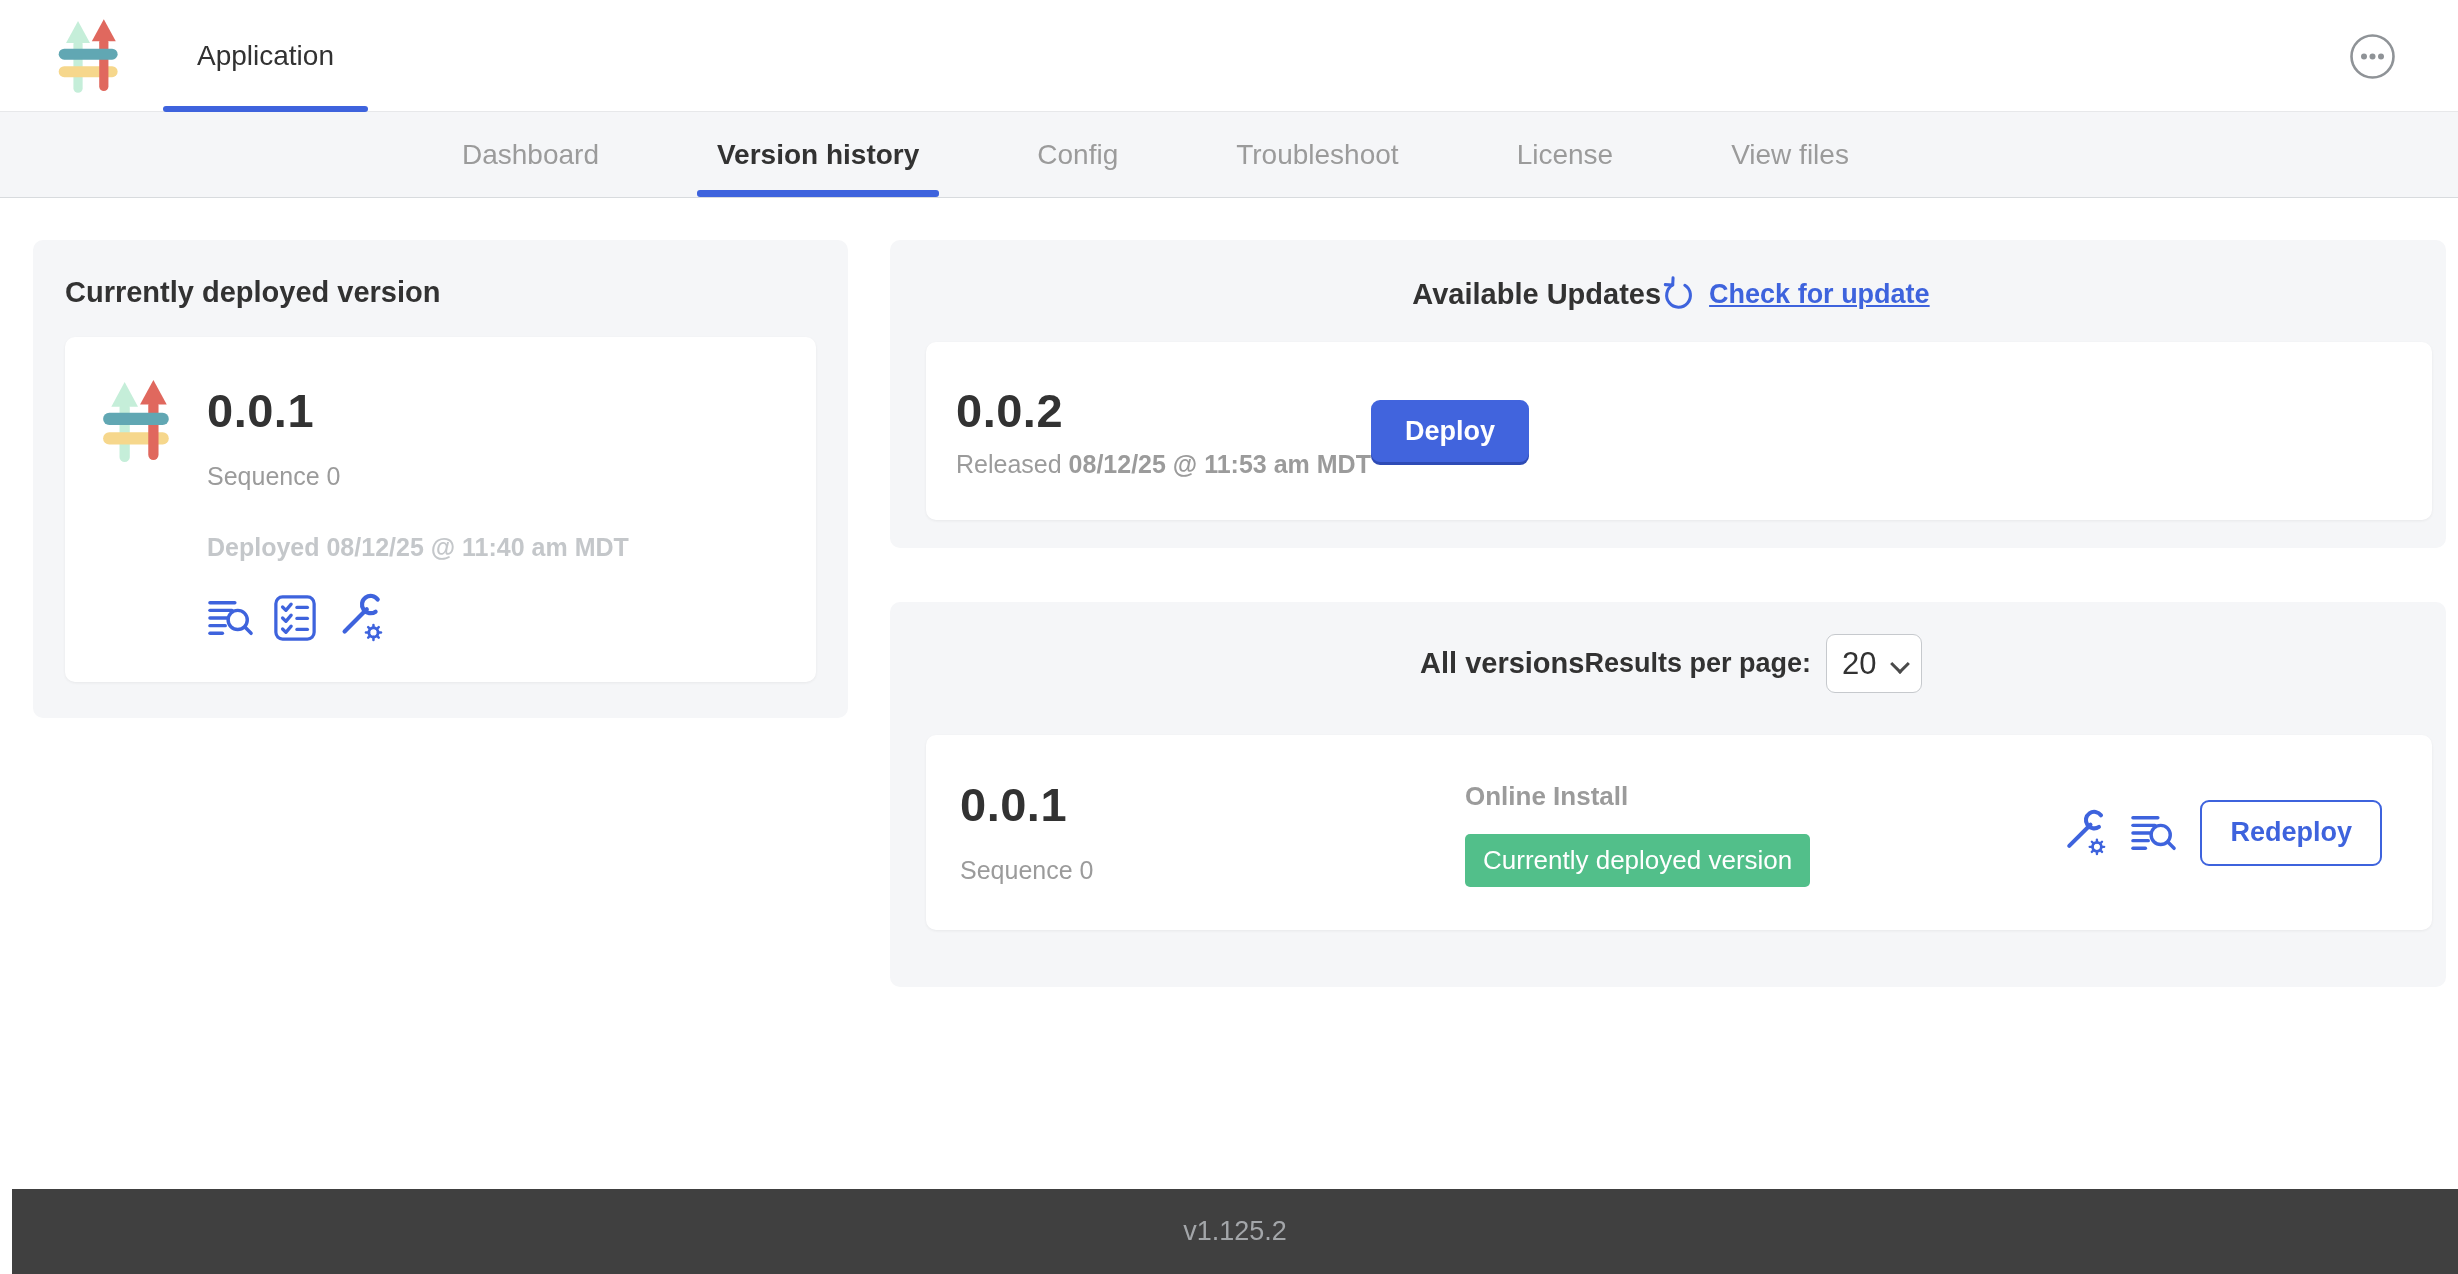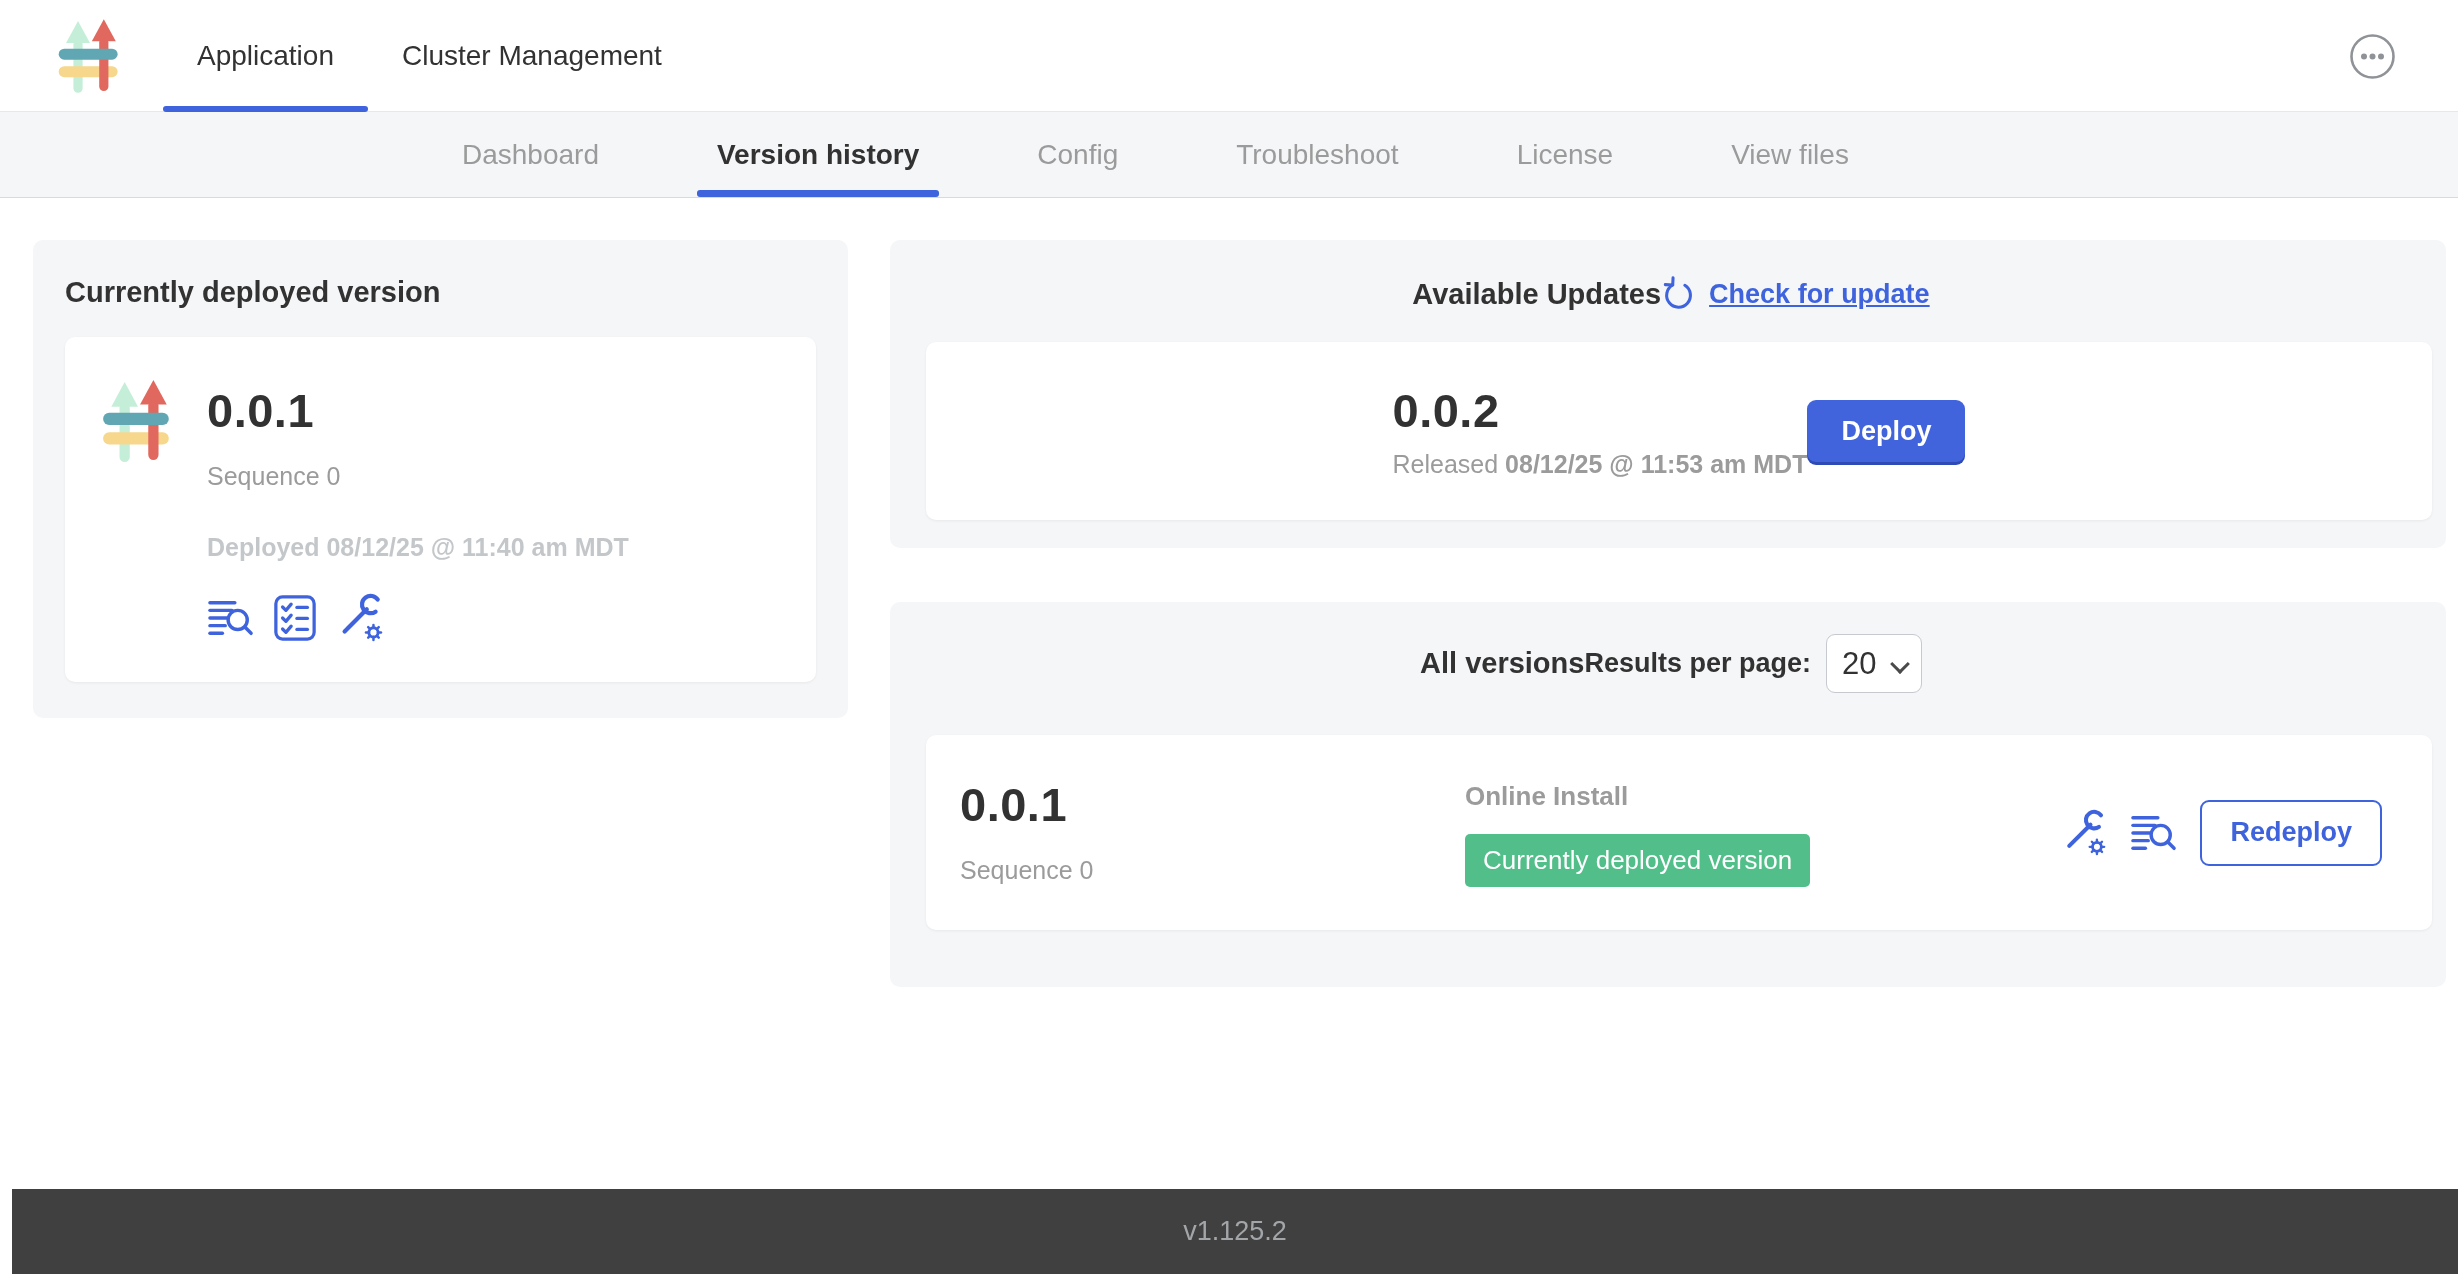--- a/index.html
+++ b/index.html
@@ -34,21 +34,21 @@
   .cur-info .ver-big { margin-top:16px; }
   .seq { font-size:25px; color:#9b9b9b; margin-top:24px; }
   .deployed { font-size:25px; font-weight:600; color:#c4c7ca; margin-top:42px; }
   .icons-row { display:flex; align-items:center; gap:18px; margin-top:30px; }
   .icon-btn { background:none; border:none; padding:0; cursor:pointer; display:flex; }
   
   .panel-updates { left:890px; top:42px; right:12px; height:308px; padding:36px 14px 0 36px; }
   .panel-head { display:flex; align-items:center; justify-content:center; padding-right:16px; }
   .check-link-wrap { display:flex; align-items:center; gap:12px; cursor:pointer; }
   .check-link { font-size:27px; font-weight:700; color:#3e63dd; text-decoration:underline; }
-  .update-card { margin-top:30px; padding:34px 30px; height:178px; display:flex; align-items:center; justify-content:center; }
+  .update-card { margin-top:30px; padding:34px 30px; height:178px; display:flex; align-items:center; justify-content:flex-start; }
   .released { font-size:25px; color:#9b9b9b; margin-top:12px; }
   .released b { font-weight:700; }
   .btn-primary { min-width:150px; height:62px; padding:0 34px; background:#4164dd; color:#fff; font-size:27px; font-weight:700; font-family:inherit; border:none; border-radius:9px; box-shadow:0 3px 0 #2e4bb5; cursor:pointer; }
   
   .panel-versions { left:890px; top:404px; right:12px; height:385px; padding:32px 14px 0 36px; }
   .rpp-group { display:flex; align-items:center; gap:15px; }
   .rpp-label { font-size:27px; font-weight:700; color:#323232; }
   .select-wrap { position:relative; width:96px; height:59px; background:#fff; border:1.5px solid #c6c9cd; border-radius:9px; }
   .select-wrap select { appearance:none; -webkit-appearance:none; width:100%; height:100%; border:none; background:transparent; font-family:inherit; font-size:31px; color:#323232; padding:0 0 0 15px; cursor:pointer; outline:none; }
   .select-chevron { position:absolute; right:14px; top:22px; width:14px; height:14px; border-right:3px solid #4a4a4a; border-bottom:3px solid #4a4a4a; transform:rotate(45deg); pointer-events:none; }
@@ -77,21 +77,20 @@
       <rect x="4" y="55" width="64" height="12" rx="6" fill="#f6d78c"></rect>
       <g fill="#e0685e">
         <rect x="48" y="24" width="10" height="58" rx="5"></rect>
         <polygon points="53,4 40,28 66,28"></polygon>
       </g>
       <rect x="4" y="36" width="64" height="12" rx="6" fill="#61a7b3"></rect>
     </svg>
   </span>
   <div class="header-tabs">
     <div class="htab active">Application</div>
-    <div class="htab">Cluster Management</div>
   </div>
   <button class="more-btn">
     <span>
       <svg viewBox="0 0 47 47" width="47" height="47">
         <circle cx="23.5" cy="23.5" r="21" fill="none" stroke="#8f9397" stroke-width="2.6"></circle>
         <circle cx="15" cy="23.5" r="3" fill="#8f9397"></circle>
         <circle cx="23.5" cy="23.5" r="3" fill="#8f9397"></circle>
         <circle cx="32" cy="23.5" r="3" fill="#8f9397"></circle>
       </svg>
     </span>

